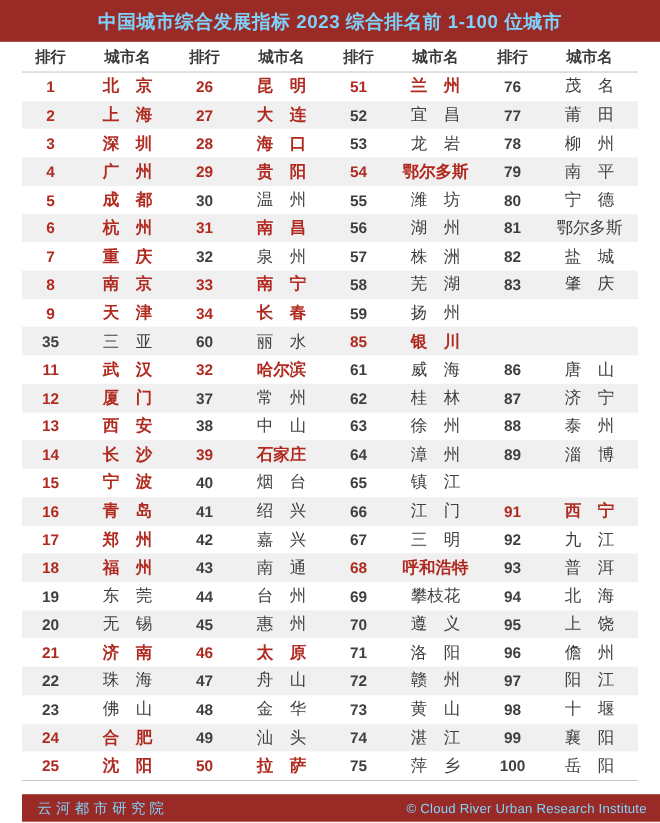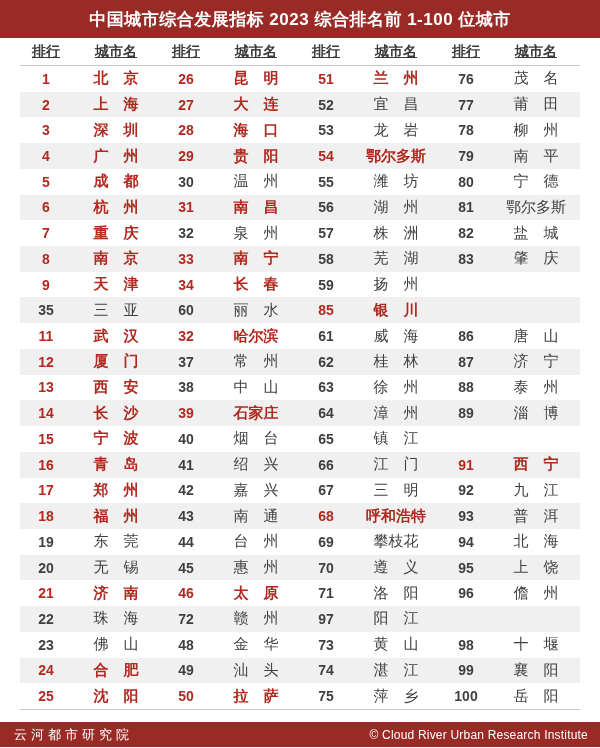--- a/index.html
+++ b/index.html
@@ -12,21 +12,21 @@
   *{box-sizing:border-box;margin:0;padding:0;}
   html,body{width:600px;height:748px;}
   body{
     font-family:"Liberation Sans","DejaVu Sans",sans-serif;
     background:#ffffff;
     overflow:hidden;
   }
   .titlebar{
     height:38px;
     background:var(--bar);
-    color:#ffffff;
+    color:#7dd3fc;
     display:flex;align-items:center;justify-content:center;
     font-size:17px;font-weight:700;
     letter-spacing:0.5px;
   }
   .table-area{
     padding:0 20px;
   }
   .header-row{
     height:28px;
     display:flex;
@@ -46,21 +46,21 @@
     color:var(--normal);
   }
   .city-cell{
     flex:1;
     text-align:center;
     font-size:15px;
     color:var(--normal);
     white-space:nowrap;
   }
   .header-row .rank-cell,.header-row .city-cell{
-    font-size:14px;font-weight:700;color:#3a3a3a;text-decoration:underline;
+    font-size:14px;font-weight:700;color:#3a3a3a;
   }
   .body-rows{
     height:644px;
     display:flex;
     flex-direction:column;
     border-bottom:1px solid var(--line);
   }
   .data-row{
     flex:1;
     display:flex;
@@ -70,23 +70,24 @@
     background:var(--stripe);
   }
   .hl{
     color:var(--hl) !important;
     font-weight:700 !important;
   }
   .footer-gap{height:12px;}
   .footerbar{
     height:25px;
     background:var(--bar);
-    color:#ffffff;
+    color:#7dd3fc;
     display:flex;align-items:center;justify-content:space-between;
     padding:0 12px 0 14px;
+    margin-left:20px;
   }
   .footer-left{font-size:13px;letter-spacing:4px;}
   .footer-right{font-size:12px;letter-spacing:0.2px;}
 </style>
 </head>
 <body>
 
 <div class="titlebar">
   <span>中国城市综合发展指标 2023 综合排名前 1-100 位城市</span>
 </div>
@@ -476,20 +477,24 @@
           <span class="rank-cell">96</span>
           <span class="city-cell">儋　州</span>
         </div>
       </div>
       <div class="data-row stripe">
         <div class="col-group">
           <span class="rank-cell">22</span>
           <span class="city-cell">珠　海</span>
         </div>
         <div class="col-group">
+          <span class="rank-cell">47</span>
+          <span class="city-cell">舟　山</span>
+        </div>
+        <div class="col-group">
           <span class="rank-cell">72</span>
           <span class="city-cell">赣　州</span>
         </div>
         <div class="col-group">
           <span class="rank-cell">97</span>
           <span class="city-cell">阳　江</span>
         </div>
       </div>
       <div class="data-row">
         <div class="col-group">

